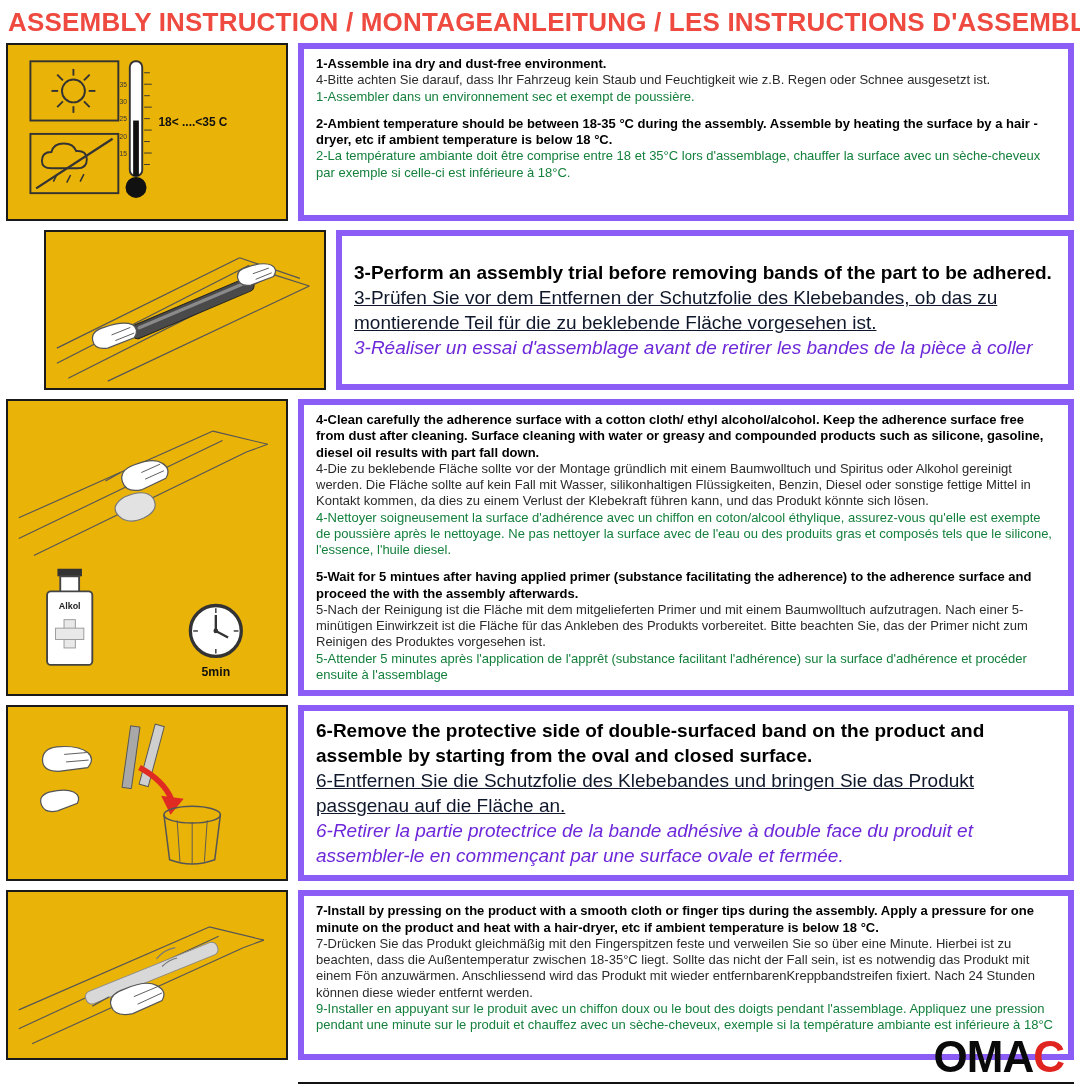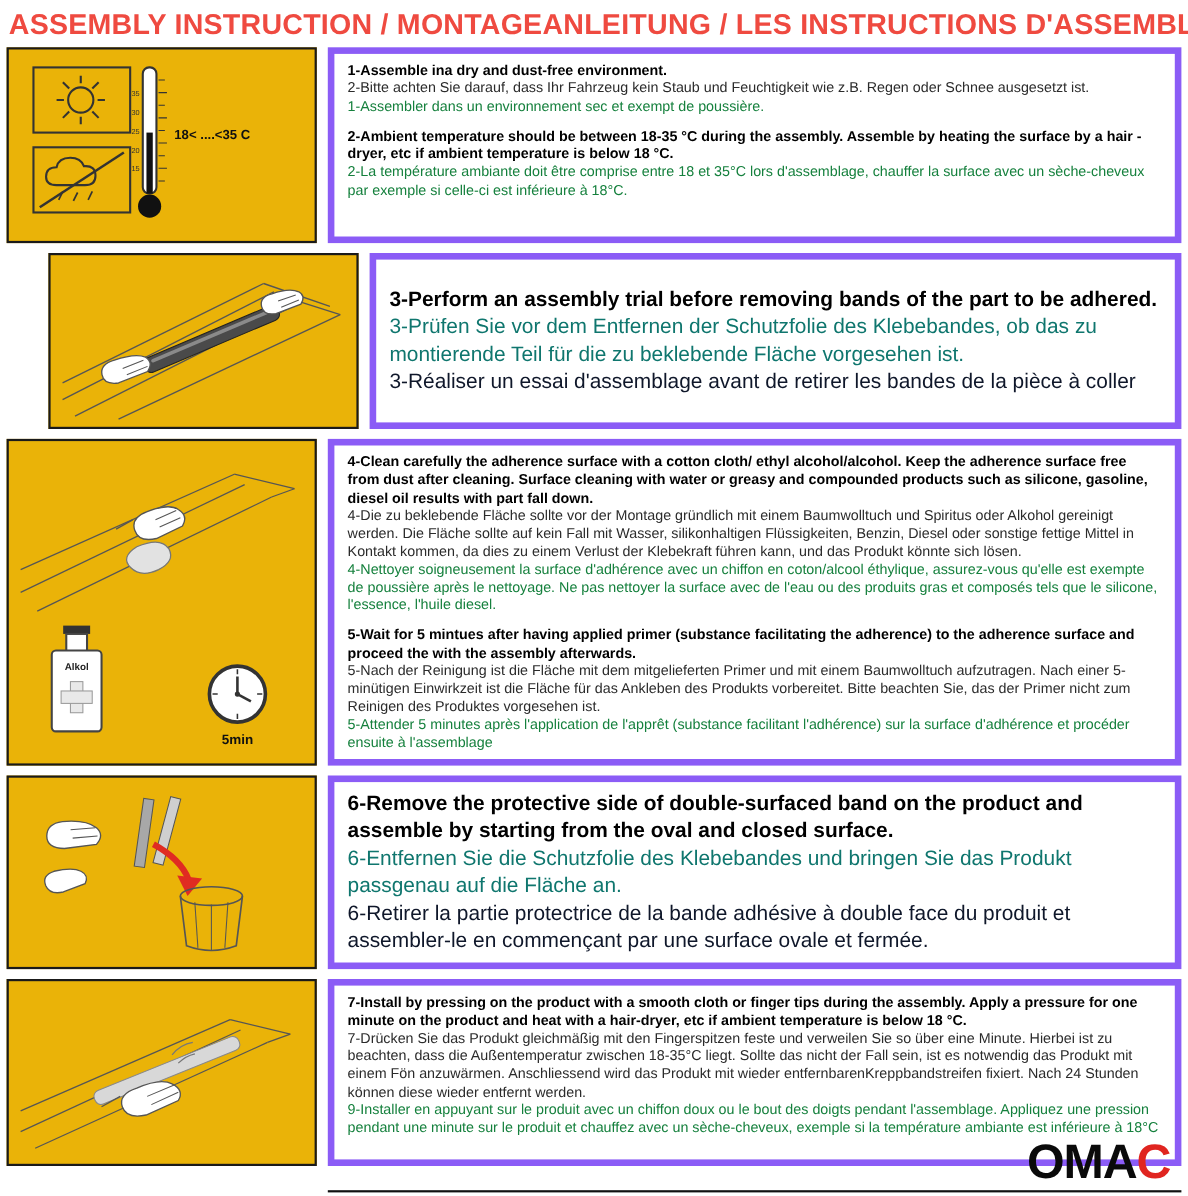--- a/index.html
+++ b/index.html
@@ -21,22 +21,22 @@
     flex:1;border:6px solid #8b5cf6;box-sizing:border-box;background:#fff;
     padding:7px 12px;display:flex;flex-direction:column;justify-content:flex-start;
   }
   .textbox.center{justify-content:center;}
   .textbox p{margin:0;font-size:13px;line-height:1.25;}
   .textbox p.gap{margin-top:11px;}
   .en{font-weight:bold;color:#000;}
   .de{color:#2b2b2b;}
   .fr{color:#15803d;}
   .big p{font-size:19px;line-height:1.32;}
-  .big .de{color:#0f766e;}
-  .big .fr{color:#0f172a;}
+  .big .de{color:#0f172a;text-decoration:underline;}
+  .big .fr{color:#6d28d9;font-style:italic;}
   .row1{min-height:178px;}
   .row2{min-height:160px;margin-left:38px;}
   .row3{min-height:296px;}
   .row4{min-height:174px;}
   .row5{min-height:170px;}
   .logo{
     position:absolute;right:16px;bottom:8px;font-weight:bold;font-size:44px;
     letter-spacing:-1px;line-height:1;
   }
   .logo-black{color:#0a0a0a;}
@@ -95,21 +95,21 @@
           <text x="109" y="61" text-anchor="end" font-size="7" fill="#333">30</text>
           <text x="109" y="79" text-anchor="end" font-size="7" fill="#333">25</text>
           <text x="109" y="97" text-anchor="end" font-size="7" fill="#333">20</text>
           <text x="109" y="115" text-anchor="end" font-size="7" fill="#333">15</text>
         </g>
         <text x="142" y="84" font-size="12.5" font-weight="bold" fill="#111">18&lt; ....&lt;35 C</text>
       </svg>
     </div>
     <div class="textbox">
       <p class="en">1-Assemble ina dry and dust-free environment.</p>
-      <p class="de">2-Bitte achten Sie darauf, dass Ihr Fahrzeug kein Staub und Feuchtigkeit wie z.B. Regen oder Schnee ausgesetzt ist.</p>
+      <p class="de">4-Bitte achten Sie darauf, dass Ihr Fahrzeug kein Staub und Feuchtigkeit wie z.B. Regen oder Schnee ausgesetzt ist.</p>
       <p class="fr">1-Assembler dans un environnement sec et exempt de poussière.</p>
       <p class="en gap">2-Ambient temperature should be between 18-35 °C  during the assembly. Assemble by heating the surface by a hair -dryer, etc if ambient temperature is below 18 °C.</p>
       <p class="fr">2-La température ambiante doit être comprise entre 18 et 35°C lors d'assemblage, chauffer la surface avec un sèche-cheveux par exemple si celle-ci est inférieure à 18°C.</p>
     </div>
   </div>
 
   <div class="row row2">
     <div class="illus">
       <svg viewBox="0 0 280 155" width="264" height="146">
         <g stroke="#555" stroke-width="1.3" fill="none">

